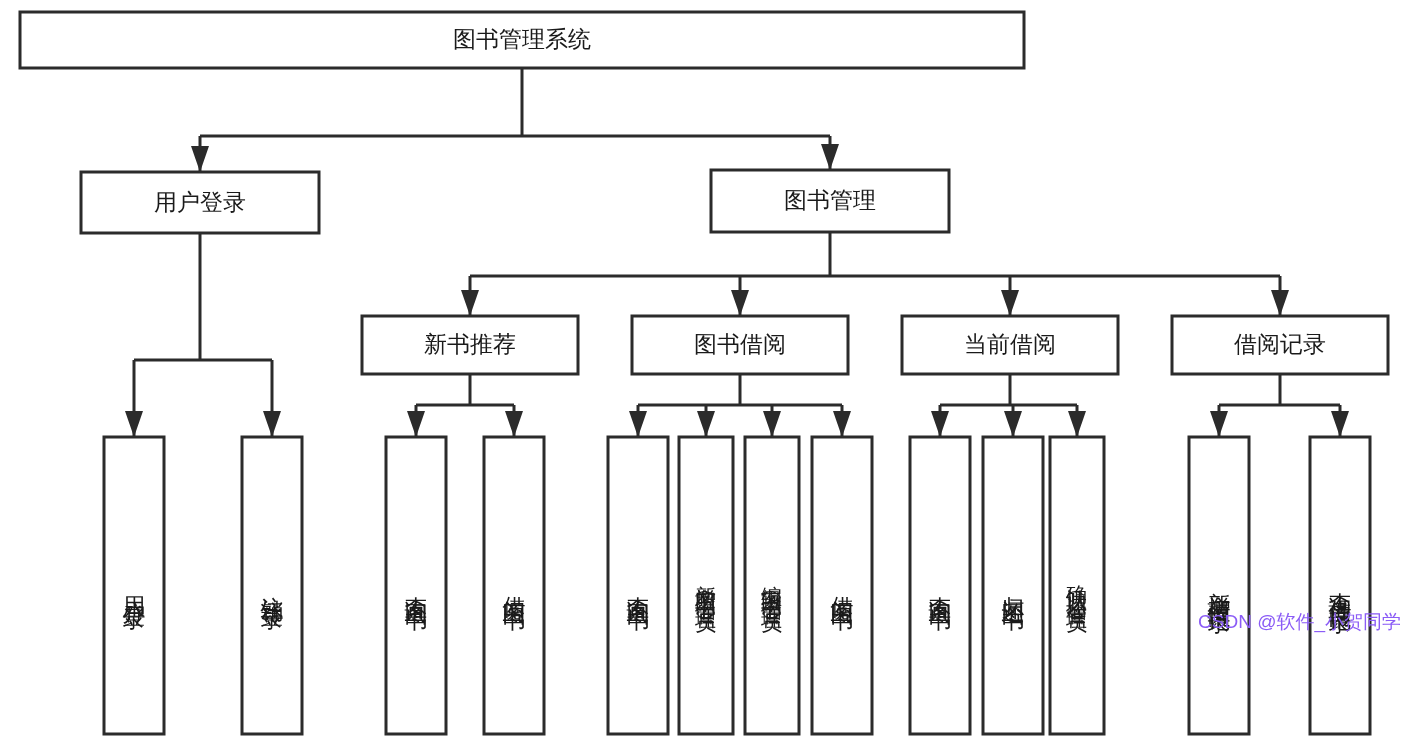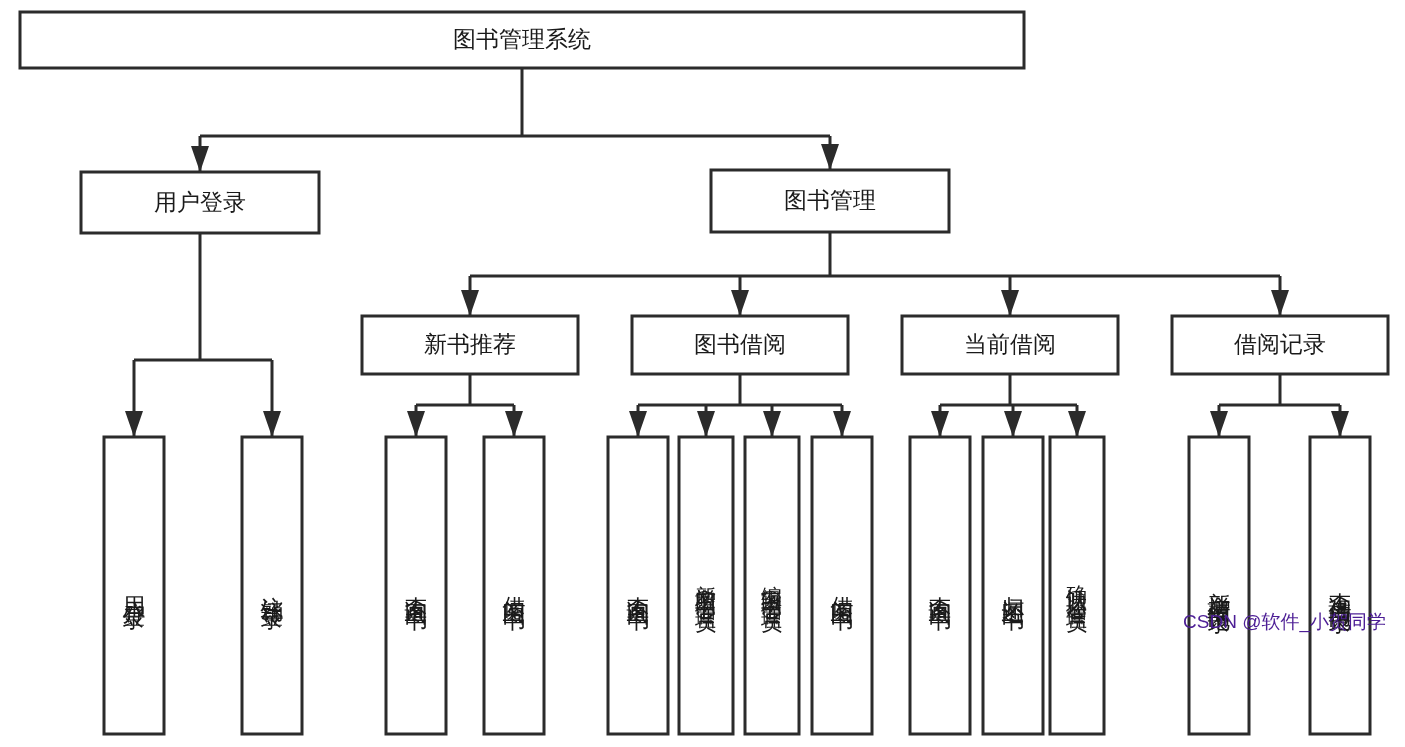--- a/index.html
+++ b/index.html
@@ -59,25 +59,25 @@
     color: #1a1a1a;
     letter-spacing: 4px;
     display: flex;
     align-items: center;
     justify-content: center;
     text-align: center;
     pointer-events: none;
   }
   .watermark {
     position: absolute;
-    right: 19px;
+    right: 4px;
     bottom: 6px;
     font-family: "Liberation Sans", "DejaVu Sans", sans-serif;
     font-size: 19px;
-    color: #4c1d95;
+    color: #8b5cf6;
     white-space: nowrap;
     text-align: right;
   }
 </style>
 </head>
 <body>
 
 <div id="diagram-root">
 
   <svg class="canvas" viewBox="0 0 1405 747">

